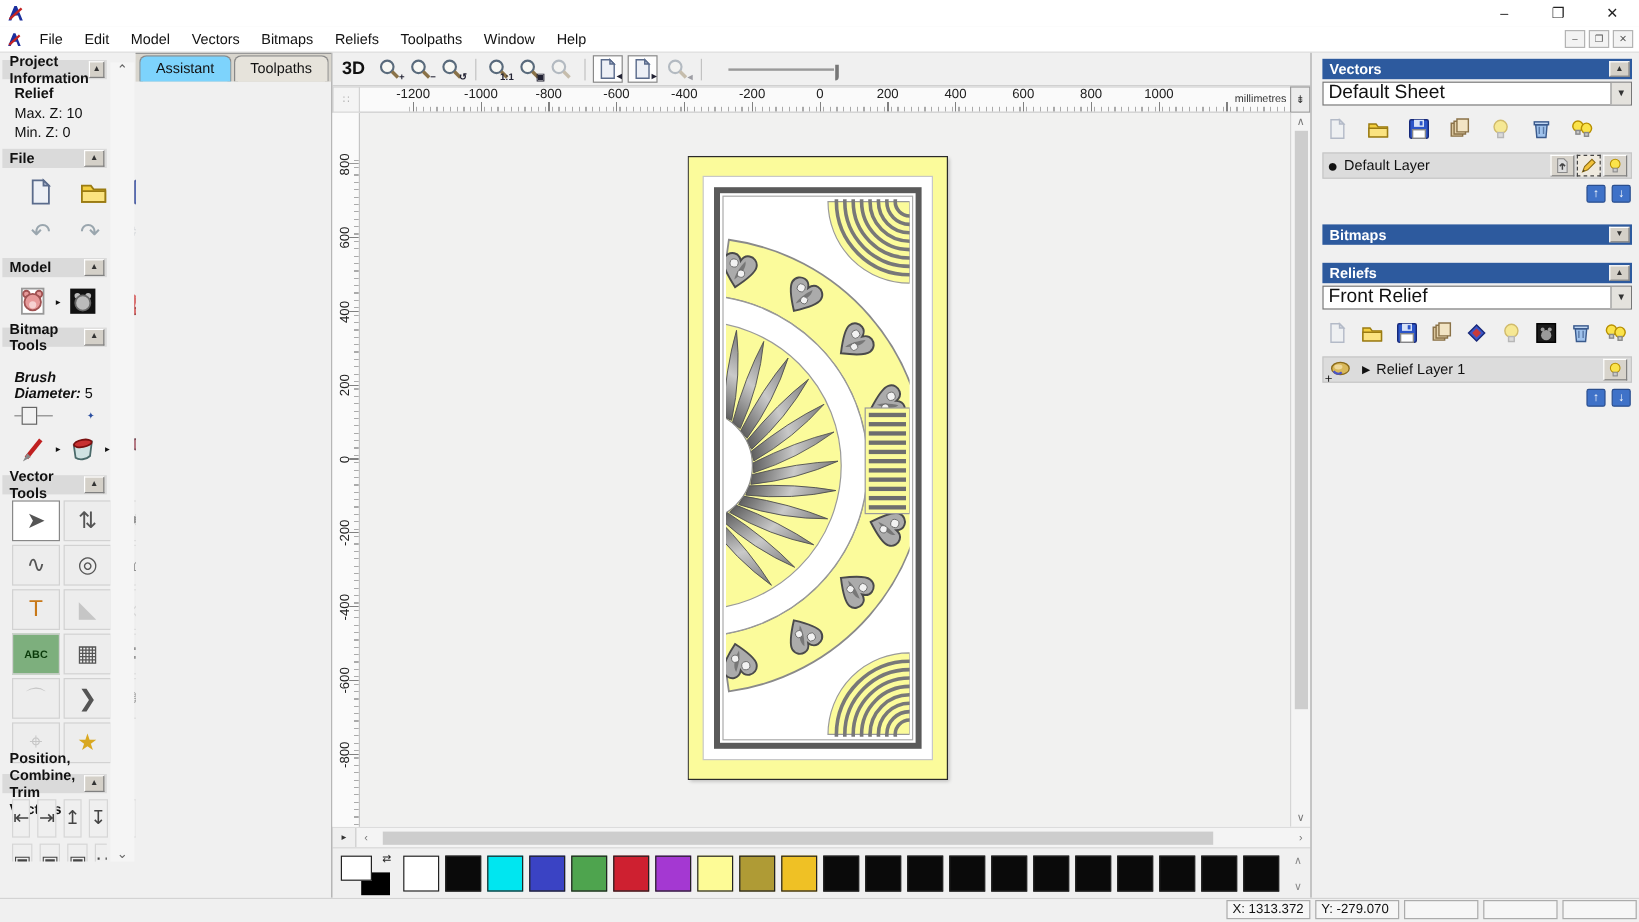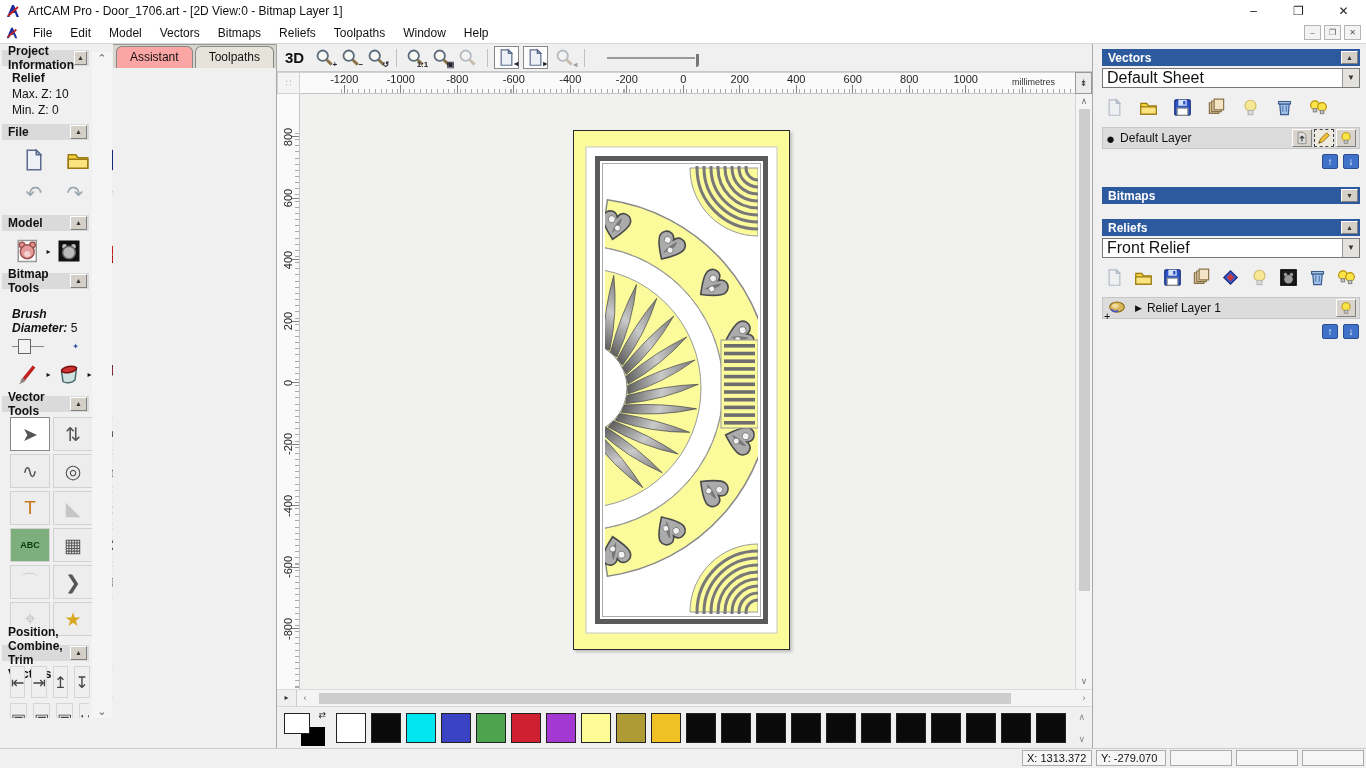--- a/index.html
+++ b/index.html
@@ -53,39 +53,39 @@
 .vtool.gold{color:#d9a820}
 .vtool.blue{color:#3a55c0}
 .vtool.orange{color:#c87818}
 .vtool.abc{font-size:9px;font-weight:bold;background:#7daf7d;color:#0a3a0a}
 .prow{display:flex;gap:6px;padding:5px 0 0 8px}
 .ptool{width:40px;height:32px;border:1px solid #d6d6d6;background:#efefef;display:flex;align-items:center;justify-content:center;font-size:16px;color:#444}
 .ptool.txt{font-size:13px;font-weight:bold;border:none;background:none;color:#111}
 .prow2wrap{height:20px;overflow:hidden}
 .tabsbar{height:24px;background:#d8d5cd;border-top:1px solid #999;display:flex;align-items:flex-end;padding-left:3px}
 .tab{padding:3px 13px 4px;border:1px solid #888;border-bottom:none;background:#e6e3db;border-radius:6px 6px 0 0;margin-right:2px;font-size:12px}
-.tab.active{background:#fca5a5}
+.tab.active{background:#7dd3fc}
 
 .canvascol{width:815px;display:flex;flex-direction:column;background:#f0f0f0}
 .ctb{height:28px;display:flex;align-items:center;border-bottom:1px solid #c9c9c9;padding-left:8px}
 .b3d{font-weight:bold;font-size:15px;margin-right:8px}
 .cbtnm{width:25px;height:23px;position:relative;display:flex;align-items:center;justify-content:center;margin-right:1px}
 .cbtnm svg{width:19px;height:19px}
 .cbtnm.boxed{border:1px solid #888;background:#fdfdfd}
 .badge{position:absolute;right:0;bottom:0;font-size:8px;color:#223;font-weight:bold}
 .csep{width:1px;height:18px;background:#c2c2c2;margin:0 6px}
 .zslider{display:flex;align-items:center;margin-left:16px}
 .zline{width:88px;height:2px;background:#9a9a9a}
 .zhandle{width:3px;height:13px;background:#777;border-radius:0 0 4px 0;margin-left:1px;margin-top:6px}
 .hrulerrow{display:flex;height:22px}
 .rcorner{width:23px;background:#f4f4f4;border:1px solid #d2d2d2;color:#b5b5b5;font-size:9px;display:flex;align-items:center;justify-content:center}
 .hruler{position:relative;width:775px;background:#fafafa;border-top:1px solid #d2d2d2;border-bottom:1px solid #c5c5c5;overflow:hidden;background-image:repeating-linear-gradient(90deg,#808080 0 1px,transparent 1px 56.5px),repeating-linear-gradient(90deg,#aaa 0 1px,transparent 1px 5.65px);background-size:100% 8px,100% 4px;background-position:44px bottom,41px bottom;background-repeat:no-repeat}
 .hlabels{display:flex;padding-left:16px}
 .hlab{width:56.5px;text-align:center;font-size:11px;color:#222}
-.units{position:absolute;right:20px;top:4px;font-size:9px;color:#333;background:#fafafa}
+.units{position:absolute;right:3px;top:4px;font-size:9px;color:#333;background:#fafafa}
 .mmbtn{width:17px;height:22px;border:1px solid #999;background:#ececec;font-size:9px;text-align:center;line-height:20px;color:#333}
 .canvasrow{display:flex;flex:1;min-height:0}
 .vruler{width:23px;background:#fafafa;border-right:1px solid #c5c5c5;position:relative;overflow:hidden;background-image:repeating-linear-gradient(180deg,#808080 0 1px,transparent 1px 61.5px),repeating-linear-gradient(180deg,#aaa 0 1px,transparent 1px 6.15px);background-size:8px 100%,4px 100%;background-position:right 42px,right 39px;background-repeat:no-repeat}
 .vlabels{display:flex;flex-direction:column;padding-top:12px}
 .vlab{height:61.5px;display:flex;align-items:center;justify-content:center}
 .vlab span{transform:rotate(-90deg);font-size:11px;color:#222;white-space:nowrap}
 .viewport{flex:1;position:relative;background:#f1f1f0;overflow:hidden}
 .door{position:absolute;left:273px;top:36px;width:217px;height:520px;box-shadow:2px 2px 3px rgba(0,0,0,.22)}
 .vscroll{width:17px;background:#f4f4f4;border-left:1px solid #d5d5d5;display:flex;flex-direction:column;align-items:center}
 .varrow{height:15px;color:#777;font-size:9px;line-height:15px}
@@ -263,21 +263,20 @@
       </symbol>
 <symbol id="i-x" viewBox="0 0 16 16"></symbol>
 </defs>
 </svg>
 
 <div class="titlebar">
   <svg class="appicon" viewBox="0 0 16 16">
       <path d="M2,14 L7,2 L9,2 L14,14 L11.5,14 L10,10 L6,10 L4.5,14 Z" fill="#1b2f9e"></path>
       <path d="M3,13 L13,4" stroke="#c42222" stroke-width="2" fill="none"></path>
     </svg>
-  <span class="wtitle">ArtCAM Pro - Door_1706.art - [2D View:0 - Bitmap Layer 1]</span>
   <div class="wctrls">
     <span class="wc">–</span>
     <span class="wc">❐</span>
     <span class="wc">✕</span>
   </div>
 </div>
 
 <div class="menubar">
   <svg class="appicon" style="width:14px;height:14px;margin-right:4px" viewBox="0 0 16 16">
       <path d="M2,14 L7,2 L9,2 L14,14 L11.5,14 L10,10 L6,10 L4.5,14 Z" fill="#1b2f9e"></path>

